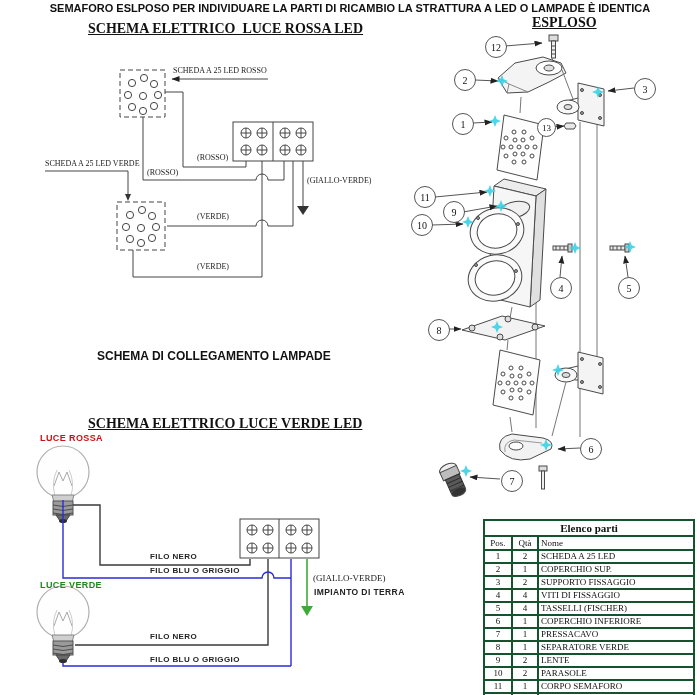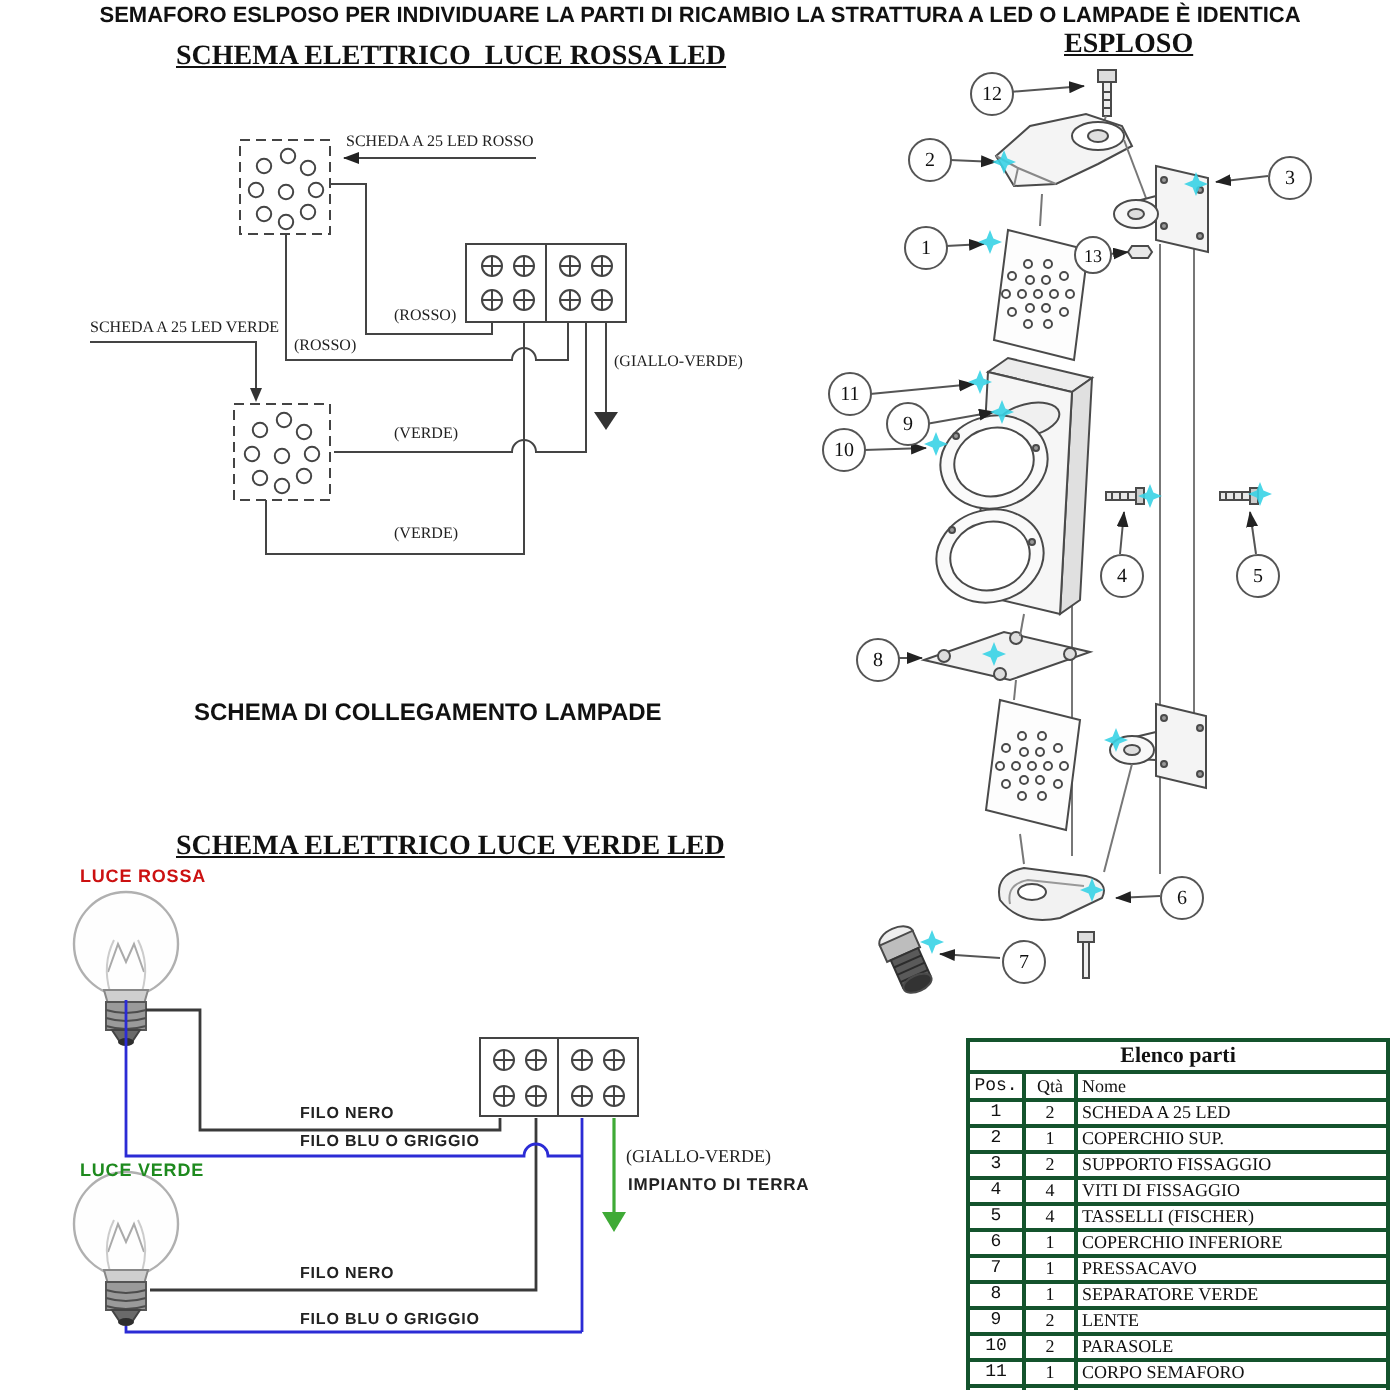--- a/index.html
+++ b/index.html
@@ -17,21 +17,21 @@
   .t-green{color:#1e8a1e;}
   .callout{position:absolute;width:20px;height:20px;border:1px solid #555;border-radius:50%;
            background:#fff;font-family:"Liberation Serif",serif;font-size:10px;display:flex;
            align-items:center;justify-content:center;z-index:4;}
   .callout.small{width:17px;height:17px;font-size:9px;}
   #parts{position:absolute;left:483px;top:519px;width:212px;z-index:5;}
   #parts table{border-collapse:collapse;width:212px;font-family:"Liberation Serif",serif;}
   #parts td,#parts th{border:2px solid #14532d;font-size:9px;padding:0 2px;height:11px;line-height:11px;overflow:hidden;}
   #parts .tbl-title{font-size:11px;font-weight:bold;text-align:center;height:14px;line-height:14px;}
   #parts .hdr{text-align:center;height:12px;font-size:9px;}
-  #parts .c-pos{width:22px;text-align:center;font-family:Liberation Mono, monospace;}
+  #parts .c-pos{width:22px;text-align:center;}
   #parts .c-qty{width:20px;text-align:center;}
   #parts .c-name{text-align:left;}
 </style>
 </head>
 <body>
 
 <div id="page">
 
 <svg id="art" width="700" height="695" viewBox="0 0 700 695">
   <defs>

